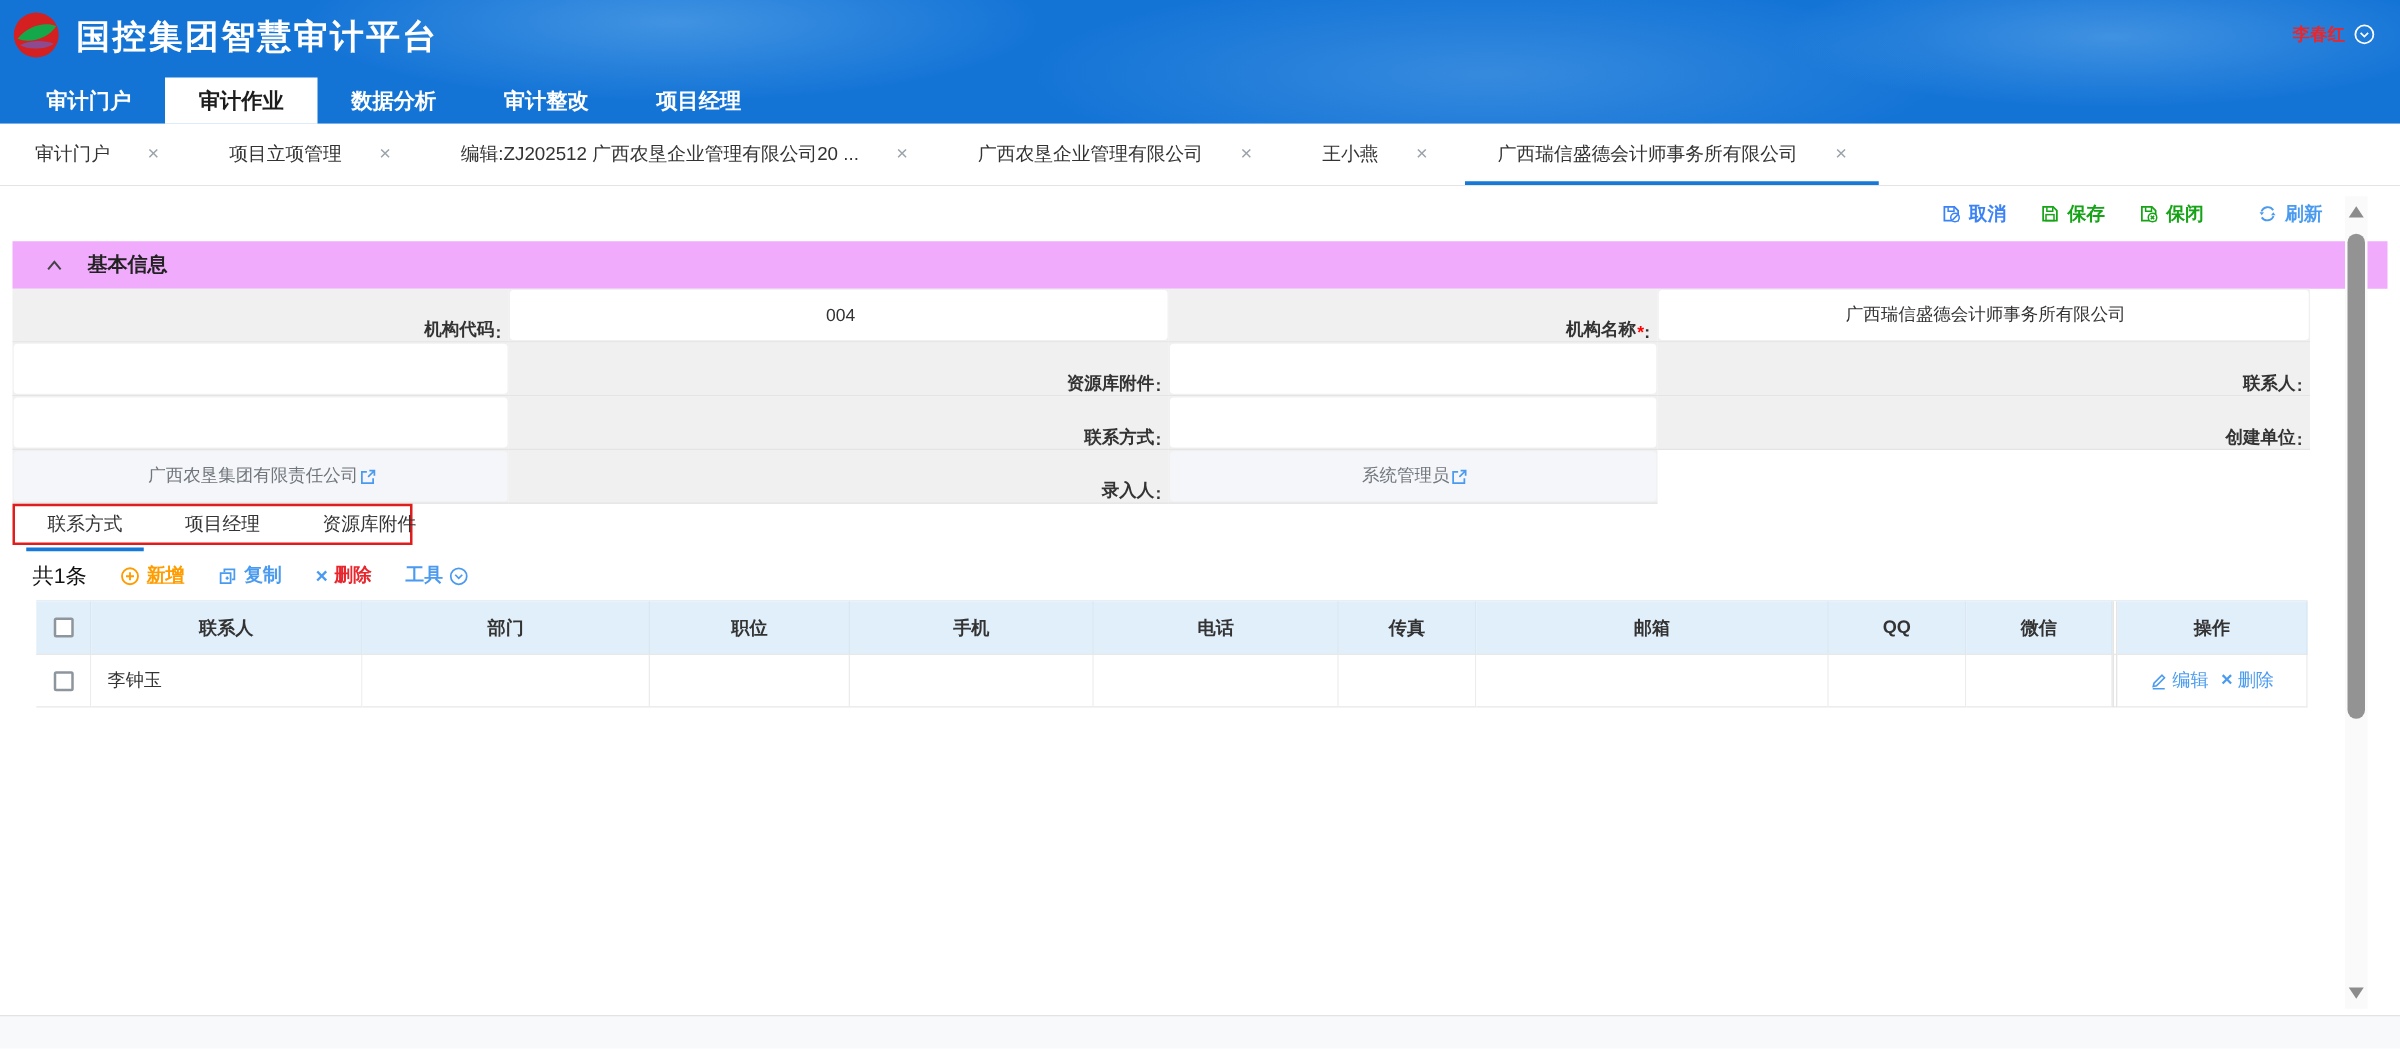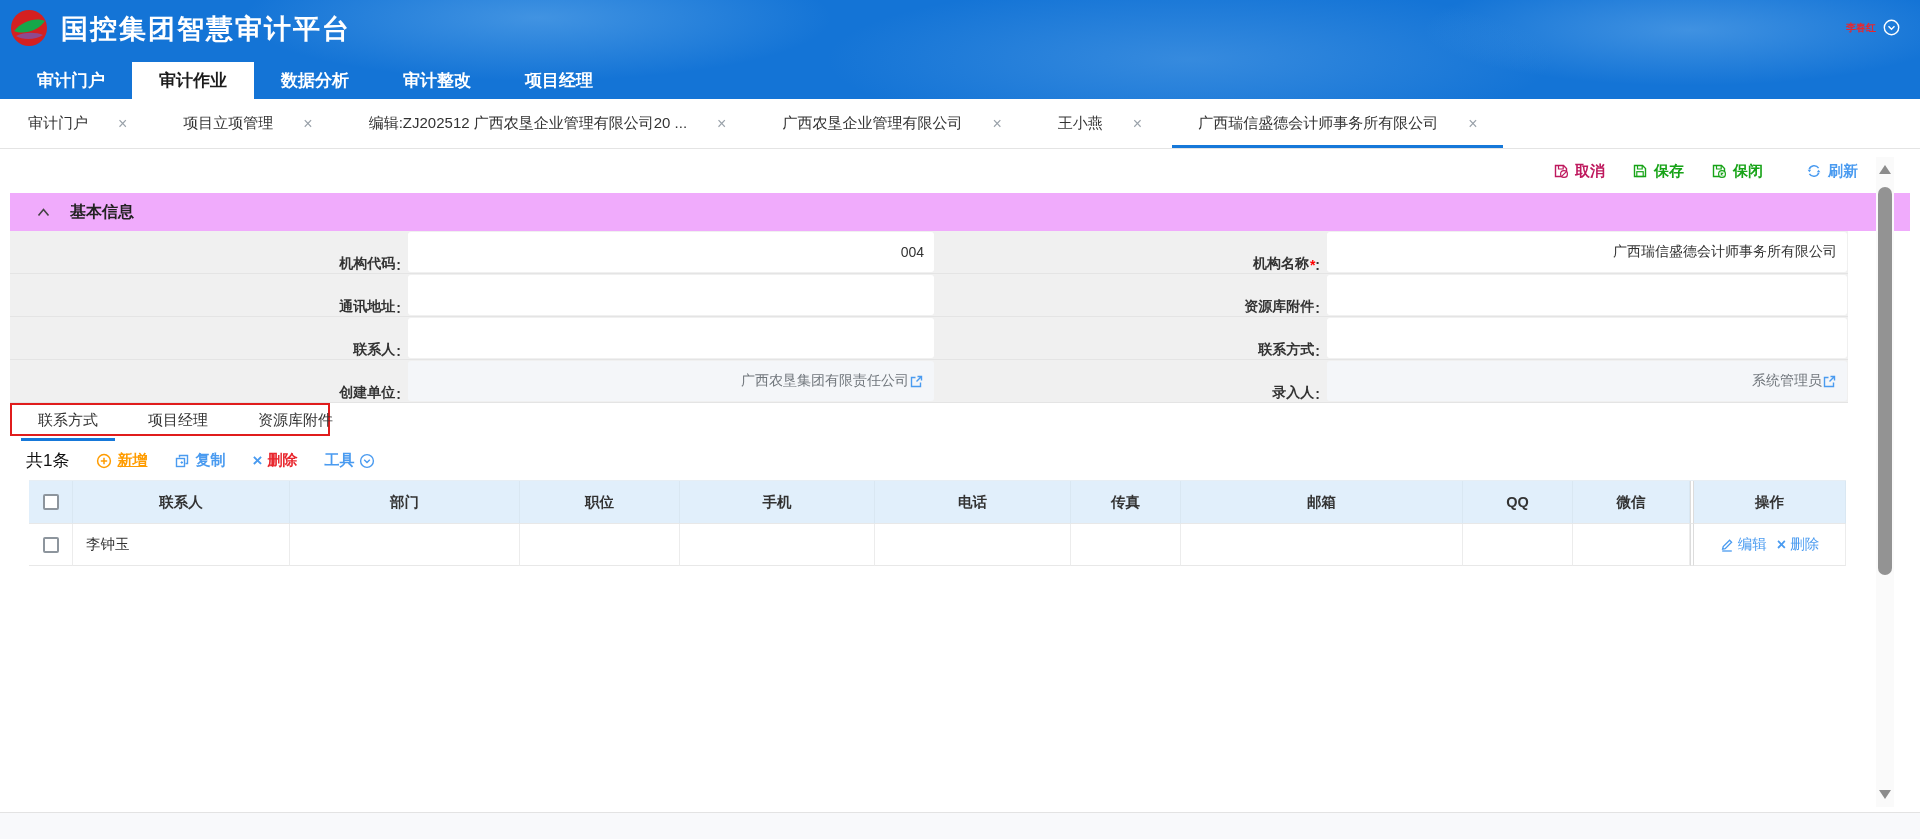--- a/index.html
+++ b/index.html
@@ -11,58 +11,58 @@
       radial-gradient(ellipse 420px 90px at 28% 18%, rgba(120,185,240,.45), transparent 70%),
       radial-gradient(ellipse 520px 110px at 62% 60%, rgba(110,175,235,.38), transparent 70%),
       radial-gradient(ellipse 380px 80px at 88% 30%, rgba(130,190,242,.40), transparent 70%),
       #1474d6; }
   .topbar { height:55px; display:flex; align-items:center; justify-content:space-between;
       padding:0 20px 0 10px; }
   .brand { display:flex; align-items:flex-end; gap:13px; }
   .logo { width:38px; height:38px; }
   .app-title { color:#fff; font-size:27px; font-weight:bold; letter-spacing:2px; }
   .user { display:flex; align-items:center; gap:7px; cursor:pointer; }
-  .user-name { color:#e8262d; font-size:10px; font-weight:bold;margin-left:45px; }
+  .user-name { color:#e8262d; font-size:14px; font-weight:bold;margin-left:45px; }
 
   .navbar { height:44px; display:flex; align-items:flex-end; padding-left:10px; }
   .nav-item { height:37px; line-height:37px; padding:0 27px; color:#fff; font-size:17px;
       font-weight:bold; cursor:pointer; }
   .nav-item.active { background:#fff; color:#1c1c1c; }
 
   
   .tabstrip { height:50px; border-bottom:1px solid #e4e4e4; display:flex; background:#fff; }
   .ptab { display:flex; align-items:center; gap:30px; padding:0 28px; font-size:15px;
       color:#333; position:relative; cursor:pointer; white-space:nowrap; }
   .ptab .close { color:#9aa2aa; font-size:16px; }
   .ptab.active::after { content:""; position:absolute; left:2px; right:2px; bottom:0;
       height:3px; background:#1678d9; }
 
   
   .main { position:relative; height:663px; background:#fff; }
   .action-row { height:44px; display:flex; align-items:center; justify-content:flex-end;
       gap:27px; padding-right:62px; }
   .act { display:flex; align-items:center; gap:6px; font-size:15px; font-weight:bold;
       cursor:pointer; }
-  .act-cancel { color:#be185d; }
+  .act-cancel { color:#3b82f6; }
   .act-save, .act-saveclose { color:#17a317; }
   .act-refresh { color:#4a9bf0; margin-left:16px; }
 
   .section-head { margin:0 10px; height:38px; background:#f0abfc; display:flex;
       align-items:center; gap:20px; padding-left:27px; }
   .section-title { font-size:16px; font-weight:bold; color:#222; }
 
   .form-grid { margin:0 10px; display:grid; grid-template-columns:397px 528px 391px 522px; }
   .f-label { background:#f0f0f0; border-bottom:1px solid #e4e4e4; height:43px; display:flex;
       align-items:flex-end; justify-content:flex-end; padding-right:6px; font-size:14px;
       font-weight:bold; color:#333; white-space:nowrap; }
   .f-label .star { color:#f00; margin-left:1px; }
   .f-label::after { content:":"; font-weight:bold; }
   .f-cell { background:#f0f0f0; border-bottom:1px solid #e4e4e4; height:43px; padding:1px 1px; }
   .f-box { background:#fff; height:100%; border-radius:3px; display:flex; align-items:center;
-      justify-content:flex-end; padding:0 10px 0 13px; font-size:14px; color:#333; }
+      justify-content:center; padding:0 10px 0 13px; font-size:14px; color:#333; }
   .f-cell.readonly .f-box { background:#f4f6f9; color:#70767c; }
 
   
   .subtabs { margin:0 10px; height:38px; position:relative; display:flex; align-items:center; }
   .redbox { position:absolute; left:0; top:0; width:320px; height:33px;
       border:2px solid #e01c1c; pointer-events:none; }
   .stab { font-size:15px; color:#333; margin-left:28px; margin-right:22px; position:relative;
       height:38px; line-height:34px; cursor:pointer; white-space:nowrap; }
   .stab.active::after { content:""; position:absolute; left:-17px; right:-17px; bottom:0;
       height:3px; background:#1678d9; }
@@ -245,24 +245,20 @@
     <div class="f-label">
         <span>机构名称</span>
         <span class="star">*</span>
       </div>
     <div class="f-cell">
         <div class="f-box">
           <span>广西瑞信盛德会计师事务所有限公司</span>
         </div>
       </div>
 
-    <div class="f-label">
-        <span>通讯地址</span>
-        <span class="star"></span>
-      </div>
     <div class="f-cell">
         <div class="f-box">
           <span></span>
         </div>
       </div>
     <div class="f-label">
         <span>资源库附件</span>
         <span class="star"></span>
       </div>
     <div class="f-cell">

